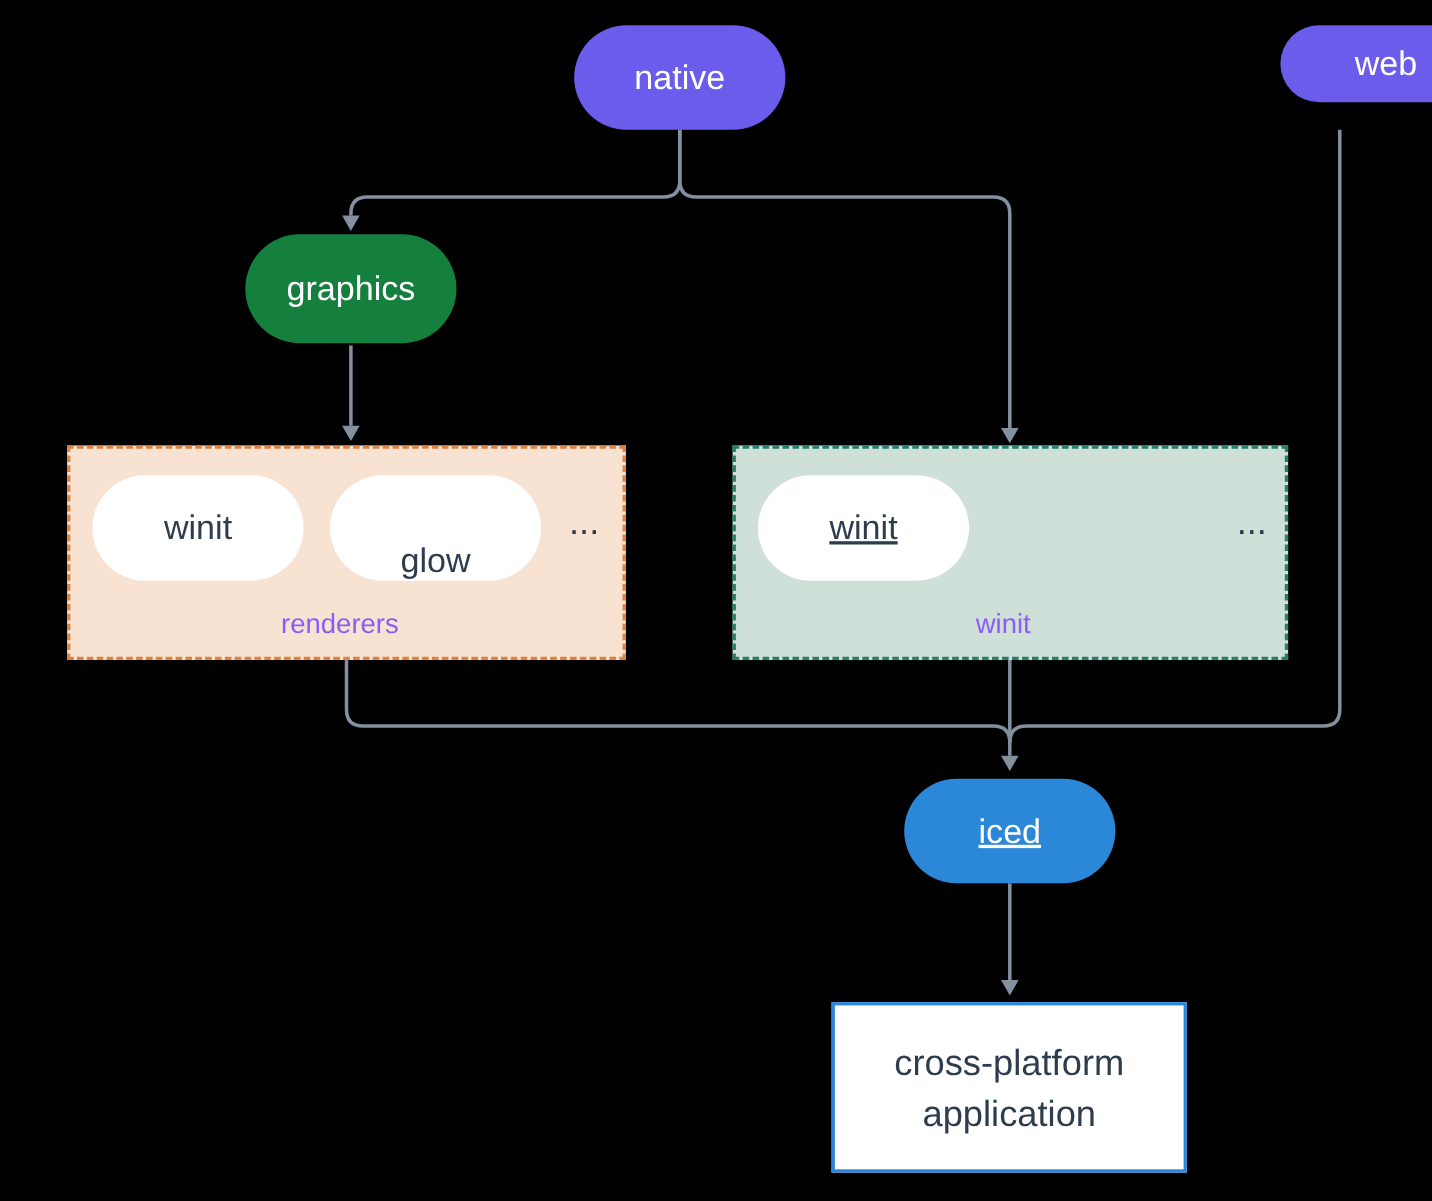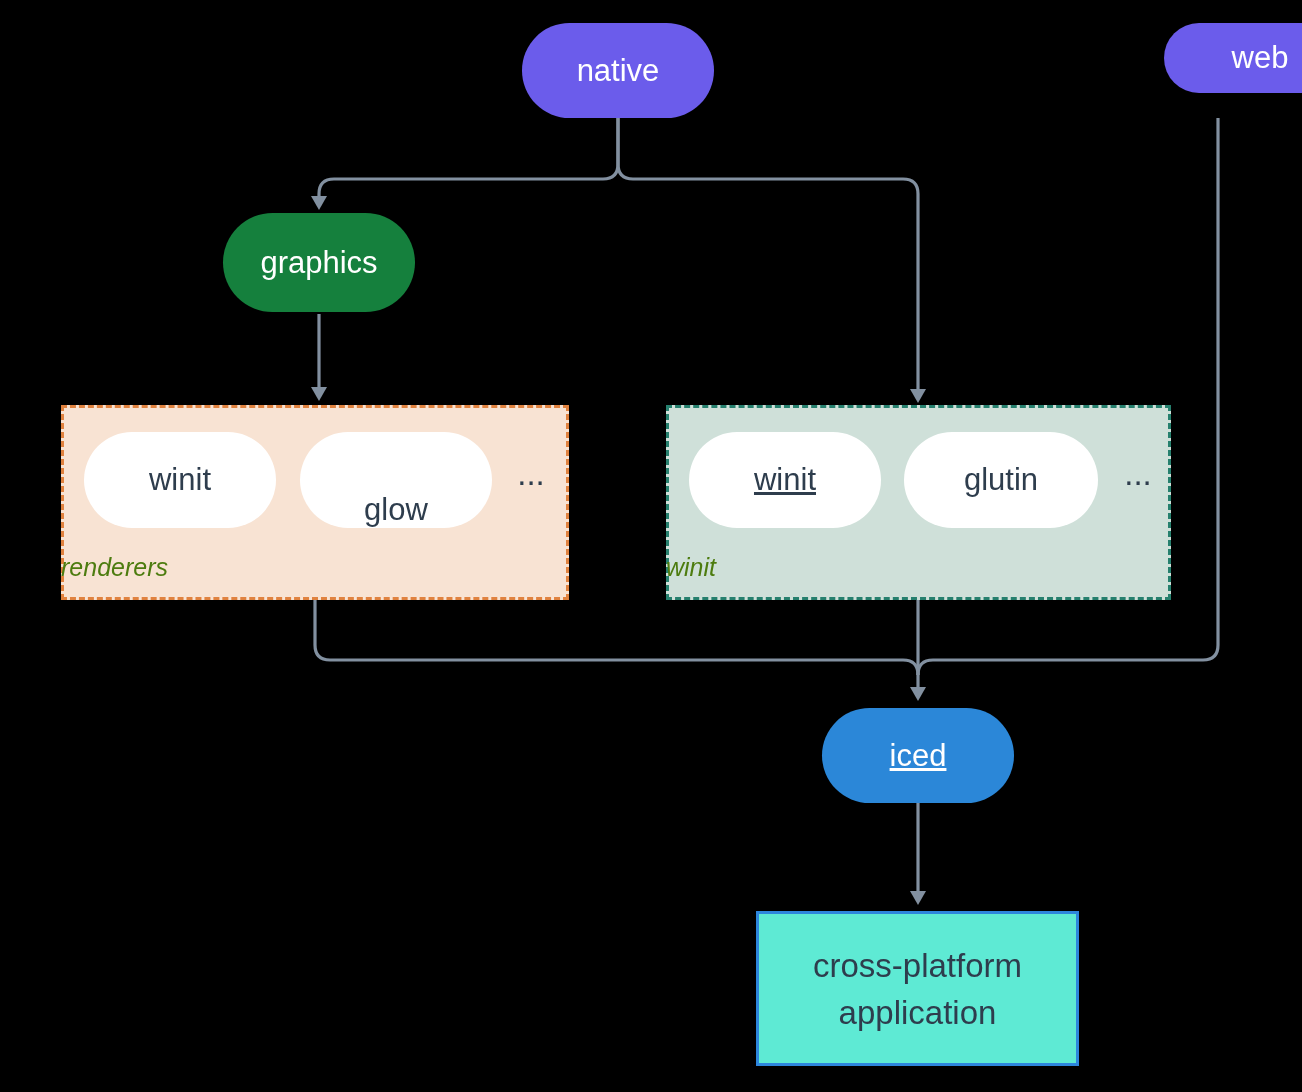--- a/index.html
+++ b/index.html
@@ -75,35 +75,34 @@
     font-size: 33px;
     color: #2E3D4D;
     z-index: 2;
   }
   .ellipsis-renderers { left: 465px; }
   .ellipsis-shells    { left: 1072px; }
 
   .group-label {
     position: absolute;
     top: 553px;
-    text-align: left;
+    text-align: center;
     font-size: 25px;
-    color: #4d7c0f;
+    color: #8b5cf6;
     z-index: 2;
-    font-style: italic;
   }
   .label-renderers { left: 25px;  width: 496px; }
   .label-shells    { left: 630px; width: 492px; }
 
   .app-box {
     position: absolute;
     left: 720px; top: 911px;
     width: 323px; height: 155px;
     box-sizing: border-box;
-    background: #5eead4;
+    background: #ffffff;
     border: 3px solid #2D86DD;
     display: flex;
     align-items: center;
     justify-content: center;
     text-align: center;
     z-index: 2;
   }
   .app-box .app-label {
     width: 260px;
     font-size: 33px;
@@ -154,23 +153,20 @@
   <div class="pill white pill-glow">
     <span>glow</span>
   </div>
   <div class="ellipsis ellipsis-renderers">...</div>
   <div class="group-label label-renderers">renderers</div>
 
   <div class="group-box group-shells"></div>
   <div class="pill white pill-winit">
     <span>winit</span>
   </div>
-  <div class="pill white pill-glutin">
-    <span>glutin</span>
-  </div>
   <div class="ellipsis ellipsis-shells">...</div>
   <div class="group-label label-shells">winit</div>
 
   <div class="pill node blue node-iced">
     <span>iced</span>
   </div>
 
   <div class="app-box">
     <div class="app-label">cross-platform application</div>
   </div>

